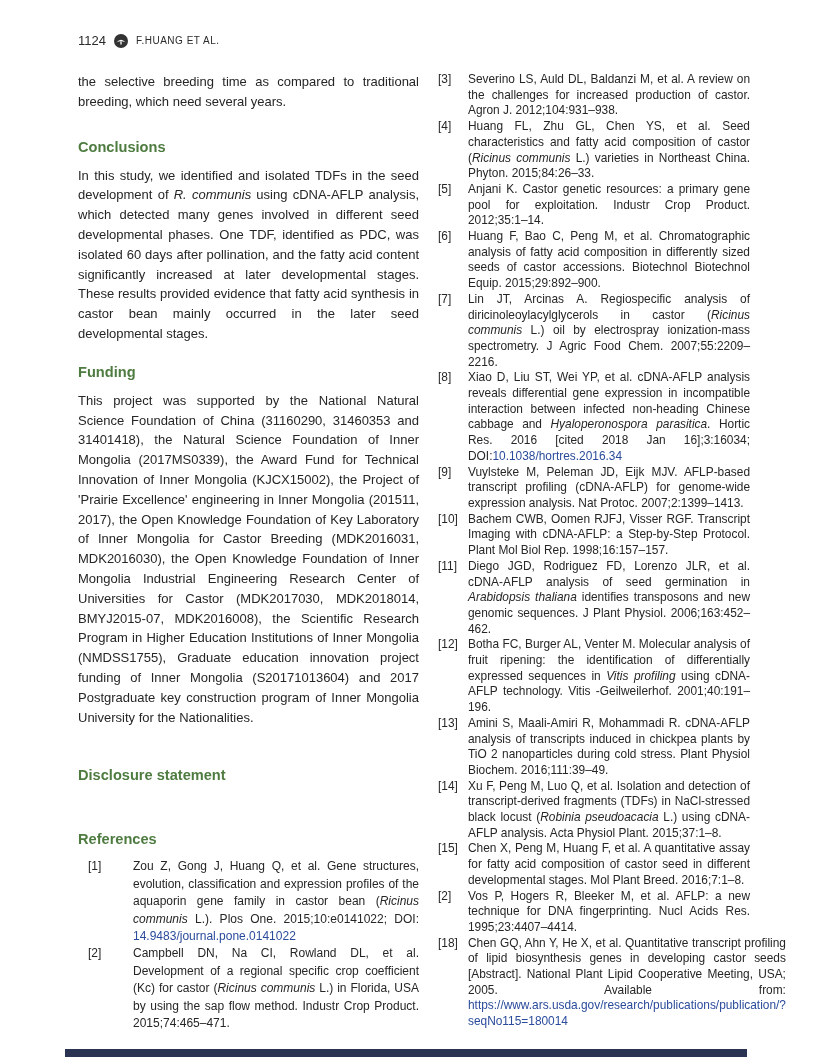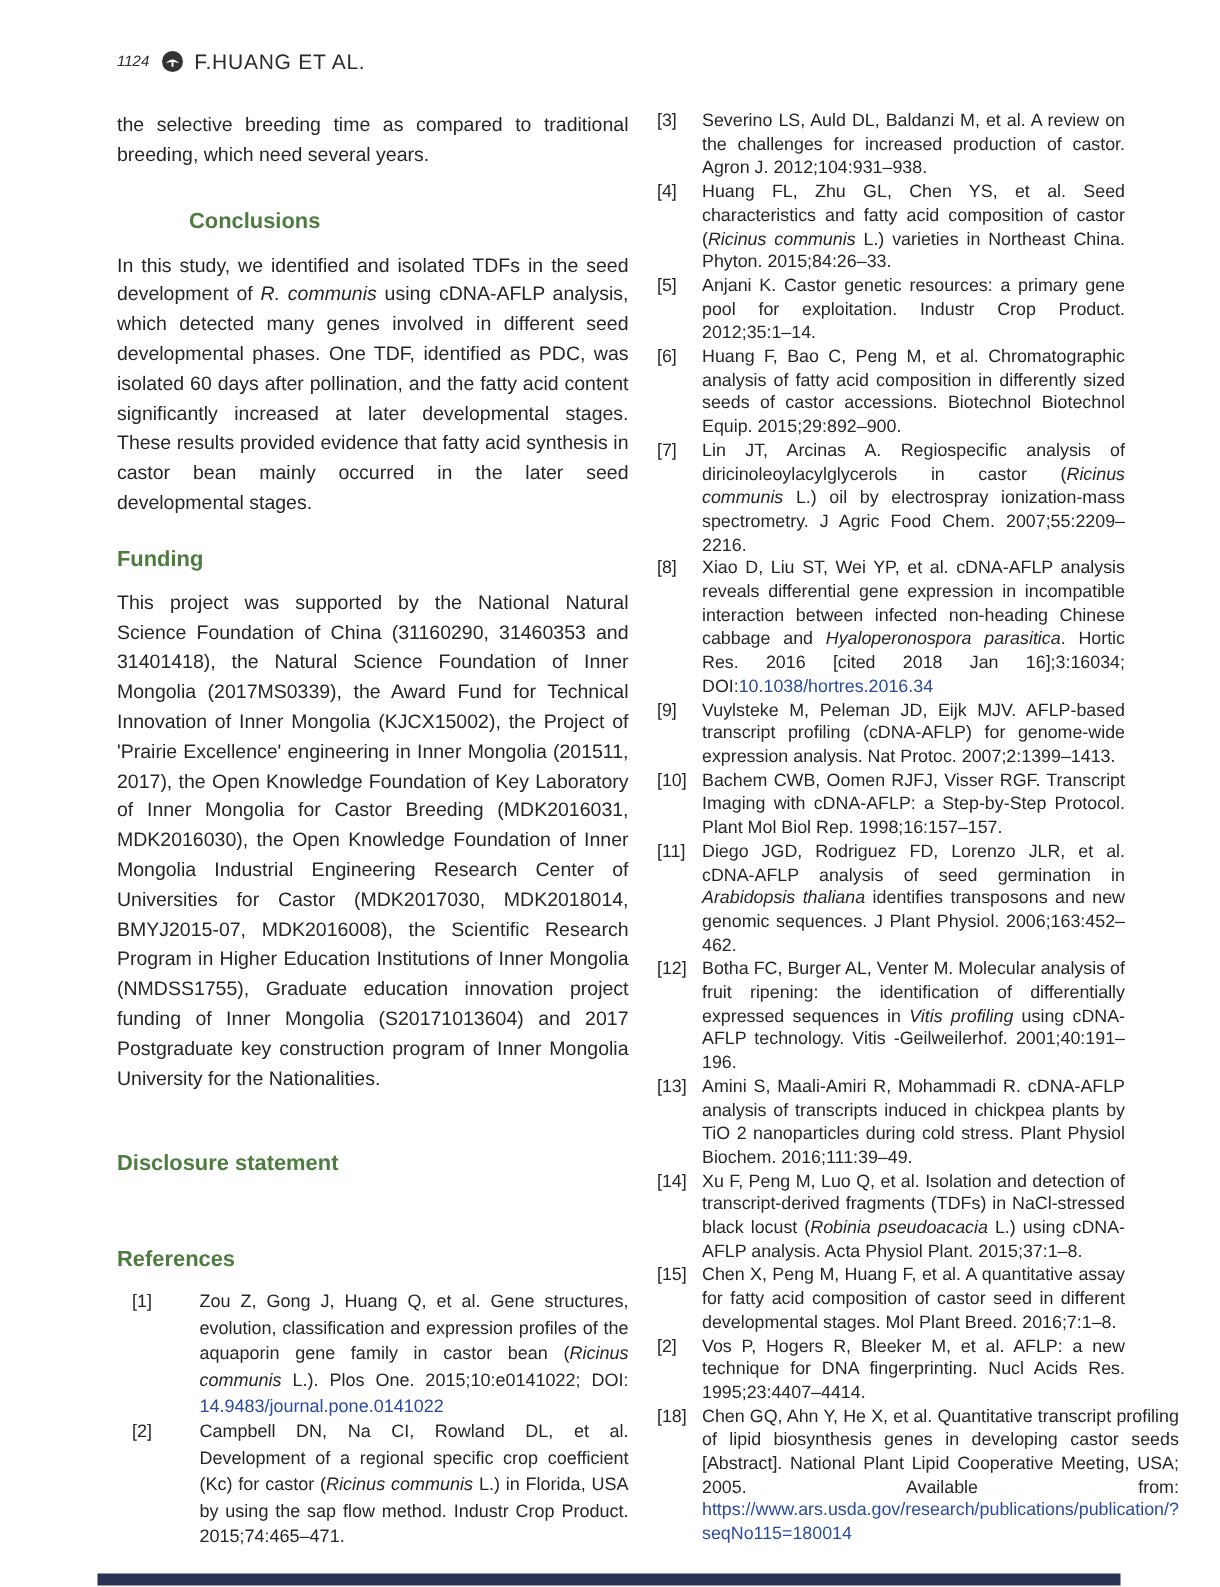--- a/index.html
+++ b/index.html
@@ -6,32 +6,32 @@
   .page{
     position:relative;
     width:813px;height:1058px;
     background:#fff;
     font-family:"Liberation Sans", sans-serif;
     color:#262626;
     overflow:hidden;
   }
   .content{position:absolute;left:78px;top:33px;width:672px;}
   .page-header{display:flex;align-items:center;gap:8px;margin-bottom:24px;}
-  .page-number{font-size:10px;color:#2b2b2b;font-style:italic;}
+  .page-number{font-size:13px;color:#2b2b2b;}
   .logo{display:inline-flex;align-items:center;}
-  .running-head{font-size:14px;letter-spacing:0.5px;color:#2b2b2b;}
+  .running-head{font-size:10px;letter-spacing:0.5px;color:#2b2b2b;}
   .columns{display:flex;gap:19px;}
   .col-left{width:341px;}
   .col-right{width:312px;}
   .body-text{font-size:13px;line-height:19.8px;text-align:justify;margin:0;}
   .section-heading{
     font-size:14.6px;font-weight:bold;color:var(--heading-green,#4e7c40);
     margin:0 0 11px 0;
   }
-  .sec-conclusions{margin-top:27px;margin-left:48px;}
+  .sec-conclusions{margin-top:27px;}
   .sec-funding{margin-top:20px;}
   .sec-disclosure{margin-top:40px;}
   .sec-references{margin-top:48px;}
   .ref-list{display:block;}
   .ref{display:flex;align-items:flex-start;}
   .ref-num{flex:0 0 30px;}
   .ref-text{flex:1 1 auto;display:block;text-align:justify;}
   .ref-list--left{font-size:12px;line-height:17.4px;}
   .ref-list--left .ref{padding-left:10px;}
   .ref-list--left .ref-num{flex-basis:45px;}

